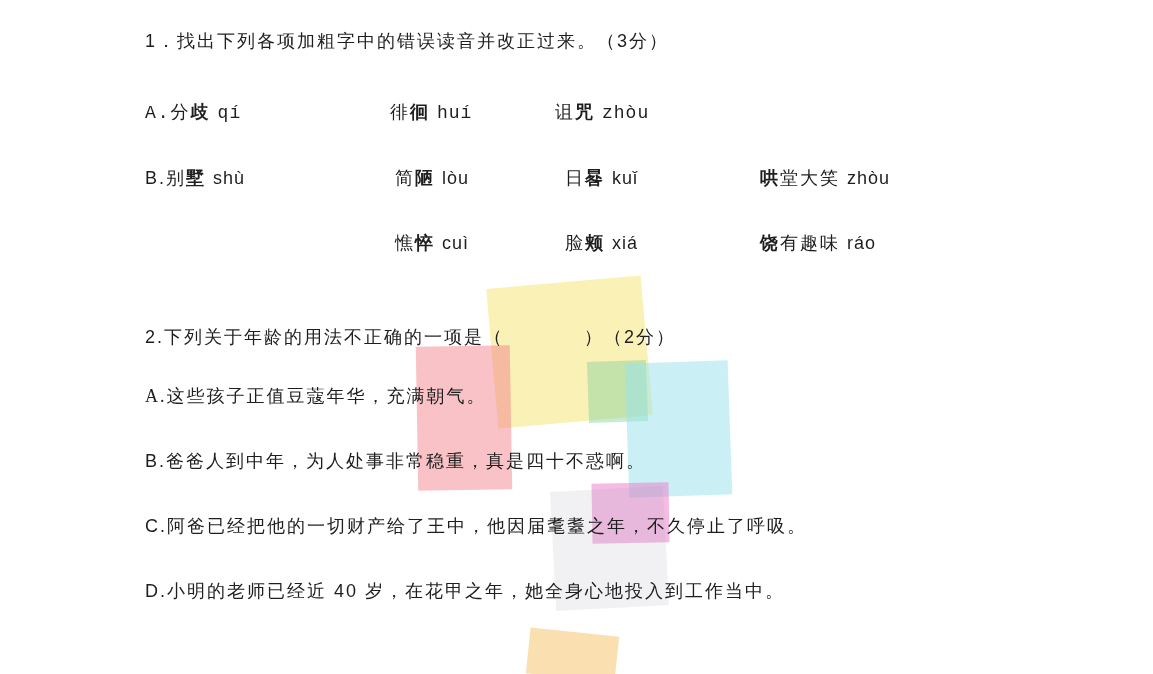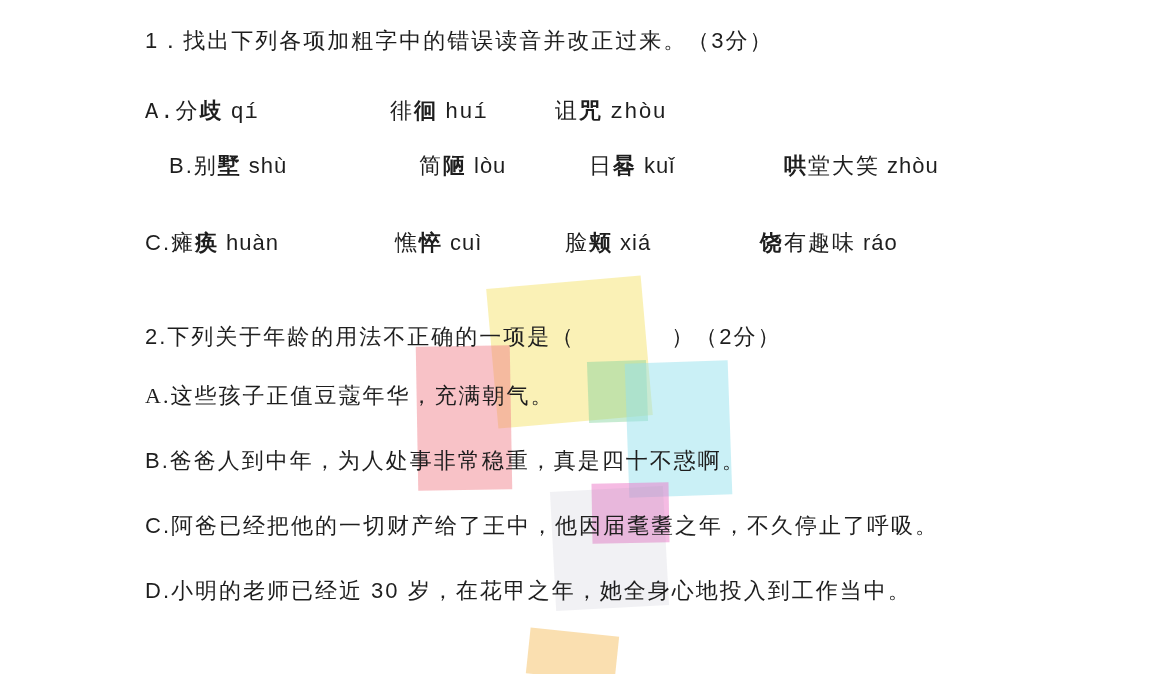--- a/index.html
+++ b/index.html
@@ -17,32 +17,32 @@
   .sh-red     { left:417px; top:346px; width:94px;  height:144px; transform:rotate(-1deg); }
   .sh-green   { left:588px; top:361px; width:59px;  height:61px;  transform:rotate(-2deg); }
   .sh-cyan    { left:627px; top:362px; width:103px; height:134px; transform:rotate(-2deg); }
   .sh-magenta { left:592px; top:483px; width:77px;  height:60px;  transform:rotate(-1deg); }
   .sh-gray    { left:553px; top:489px; width:113px; height:119px; transform:rotate(-3deg); }
   .sh-orange  { left:528px; top:632px; width:89px;  height:46px;  transform:rotate(6deg); }
 
   
   .txt {
     position:absolute; z-index:1;
-    font-size:22px; line-height:30px;
+    font-size:18px; line-height:30px;
     letter-spacing:2px;
     white-space:nowrap;
     color:#1e1e1e;
   }
   .q1-row { left:145px; height:30px; width:960px; }
   .q1-item { position:absolute; top:0; white-space:nowrap; }
   .q1-item b { font-weight:700; }
   .pinyin { margin-left:7px; letter-spacing:1px; }
   .title1 { left:145px; top:26px; }
   .rowA { top:98px;font-family:Liberation Mono, monospace; }
-  .rowB { top:151px;margin-left:24px; }
+  .rowB { top:163px; }
   .rowC { top:228px; }
   .title2 { left:145px; top:322px; }
   .optA { left:145px; top:381px;font-family:Liberation Serif, serif; }
   .optB { left:145px; top:446px; }
   .optC { left:145px; top:511px; }
   .optD { left:145px; top:576px; }
 </style>
 </head>
 <body>
 
@@ -65,25 +65,24 @@
   </div>
 
   <div class="txt q1-row rowB">
     <span class="q1-item" style="left:0"><span>B.</span><span>别</span><b>墅</b><span></span><span class="pinyin">shù</span></span>
     <span class="q1-item" style="left:250px"><span>简</span><b>陋</b><span></span><span class="pinyin">lòu</span></span>
     <span class="q1-item" style="left:420px"><span>日</span><b>晷</b><span></span><span class="pinyin">kuǐ</span></span>
     <span class="q1-item" style="left:615px"><span></span><b>哄</b><span>堂大笑</span><span class="pinyin">zhòu</span></span>
   </div>
 
   <div class="txt q1-row rowC">
-    <span class="q1-item" style="left:0"><span>C.</span><span>瘫</span><b>痪</b><span></span><span class="pinyin">huàn</span></span>
     <span class="q1-item" style="left:250px"><span>憔</span><b>悴</b><span></span><span class="pinyin">cuì</span></span>
     <span class="q1-item" style="left:420px"><span>脸</span><b>颊</b><span></span><span class="pinyin">xiá</span></span>
     <span class="q1-item" style="left:615px"><span></span><b>饶</b><span>有趣味</span><span class="pinyin">ráo</span></span>
   </div>
 
   <div class="txt title2">2.下列关于年龄的用法不正确的一项是（　　　　）（2分）</div>
   <div class="txt optA">A.这些孩子正值豆蔻年华，充满朝气。</div>
   <div class="txt optC">C.阿爸已经把他的一切财产给了王中，他因届耄耋之年，不久停止了呼吸。</div>
   <div class="txt optB">B.爸爸人到中年，为人处事非常稳重，真是四十不惑啊。</div>
-  <div class="txt optD">D.小明的老师已经近 30 岁，在花甲之年，她全身心地投入到工作当中。</div>
+  <div class="txt optD">D.小明的老师已经近 40 岁，在花甲之年，她全身心地投入到工作当中。</div>
 
 </div>
 
 </body></html>

